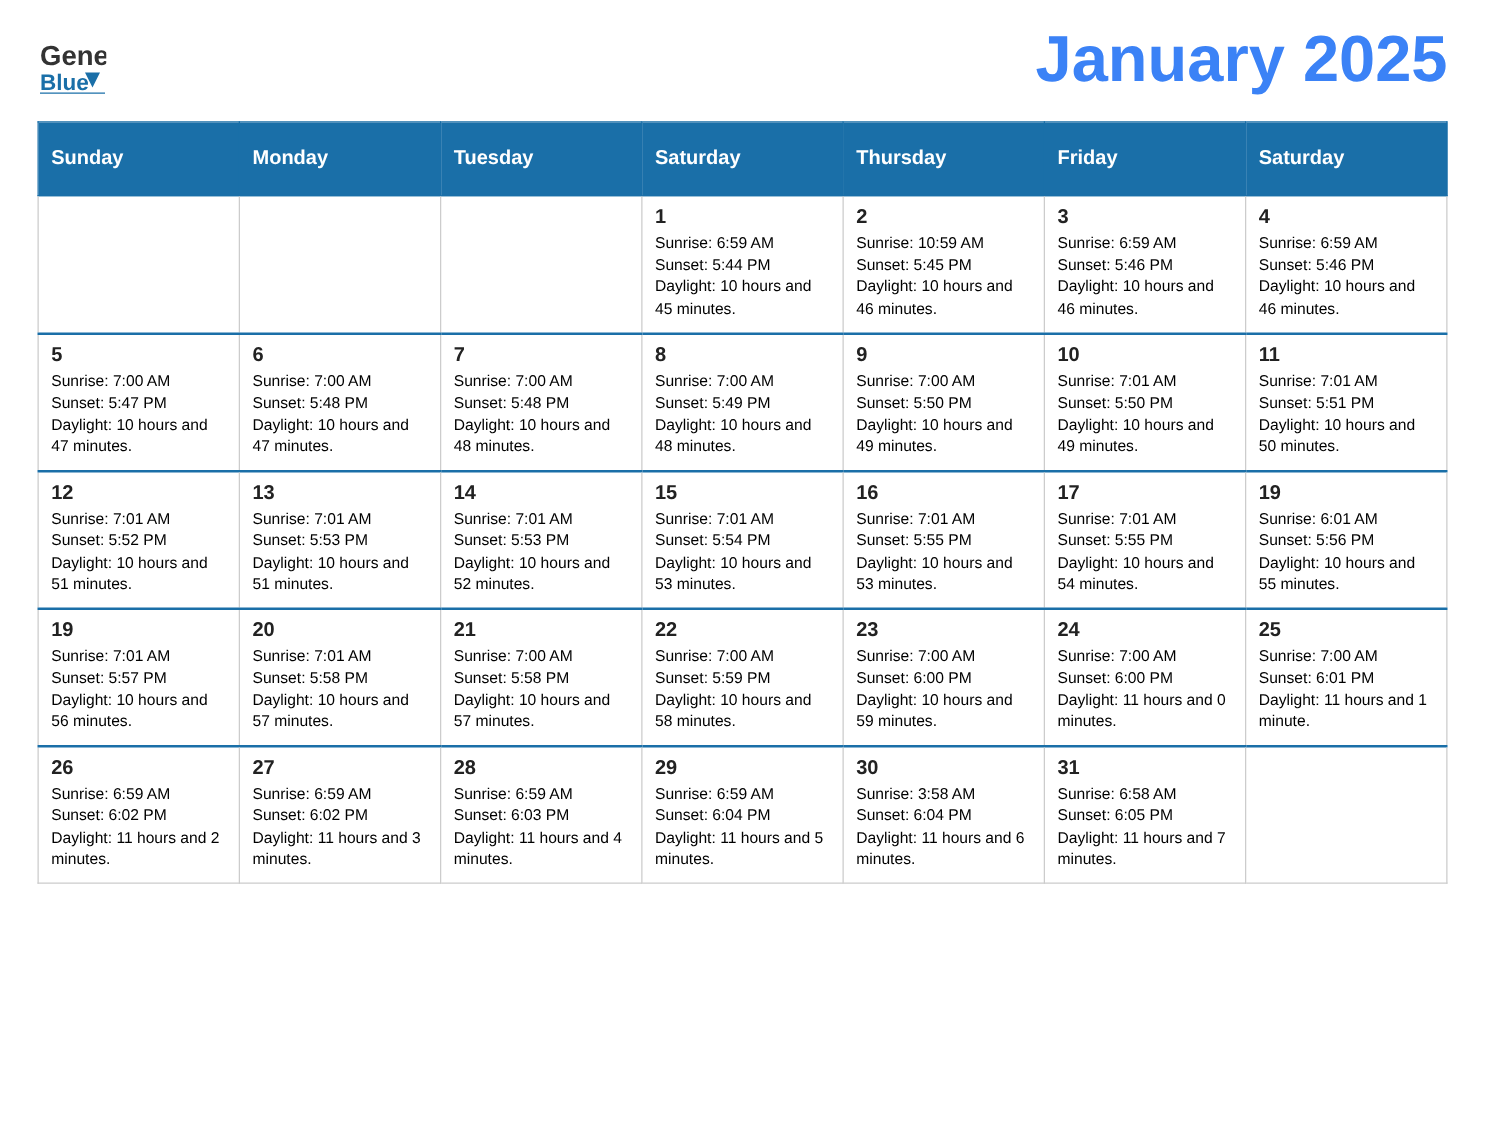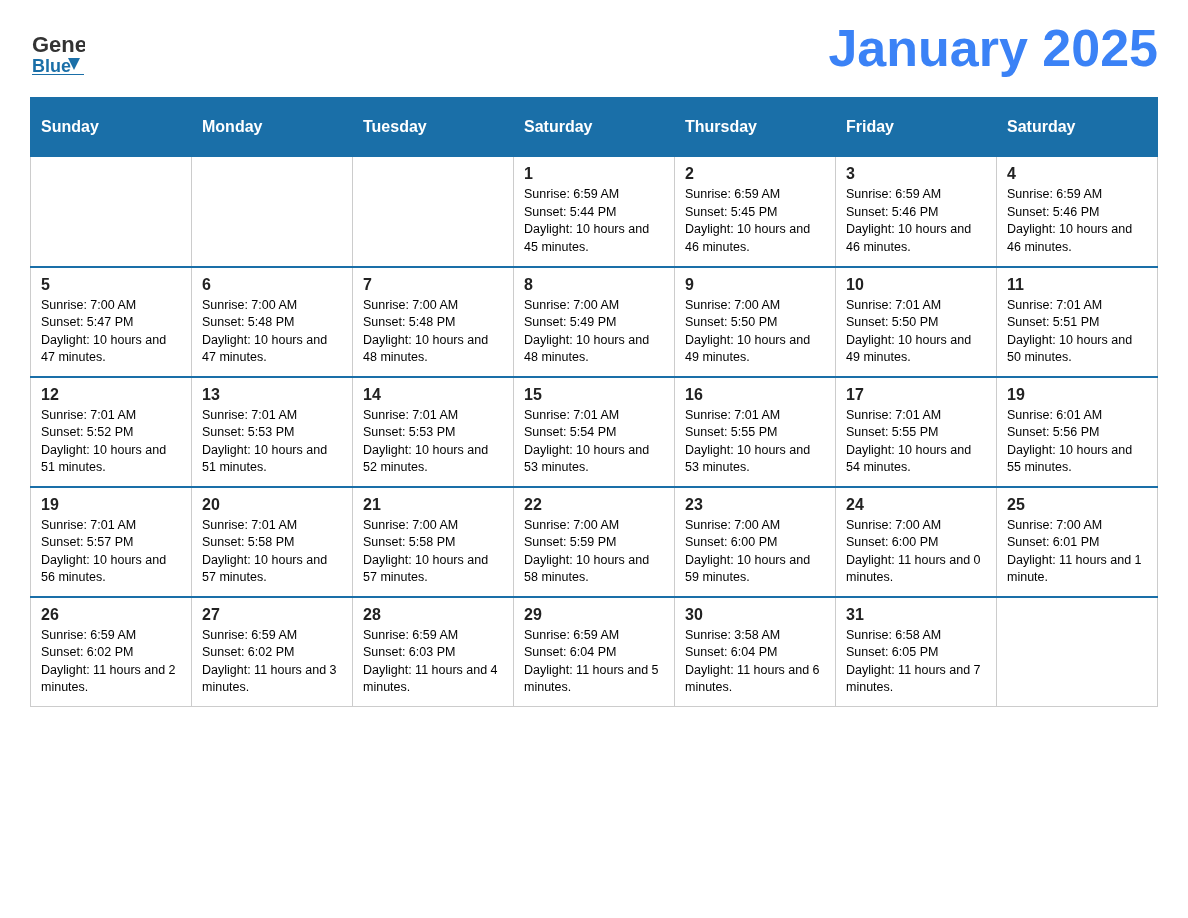--- a/index.html
+++ b/index.html
@@ -116,21 +116,21 @@
         <td></td>
         <td></td>
         <td>
           <span class="day-num">1</span>
           <div class="day-info">Sunrise: 6:59 AM
 Sunset: 5:44 PM
 Daylight: 10 hours and 45 minutes.</div>
         </td>
         <td>
           <span class="day-num">2</span>
-          <div class="day-info">Sunrise: 6:59 AM
+          <div class="day-info">Sunrise: 10:59 AM
 Sunset: 5:45 PM
 Daylight: 10 hours and 46 minutes.</div>
         </td>
         <td>
           <span class="day-num">3</span>
           <div class="day-info">Sunrise: 6:59 AM
 Sunset: 5:46 PM
 Daylight: 10 hours and 46 minutes.</div>
         </td>
         <td>

